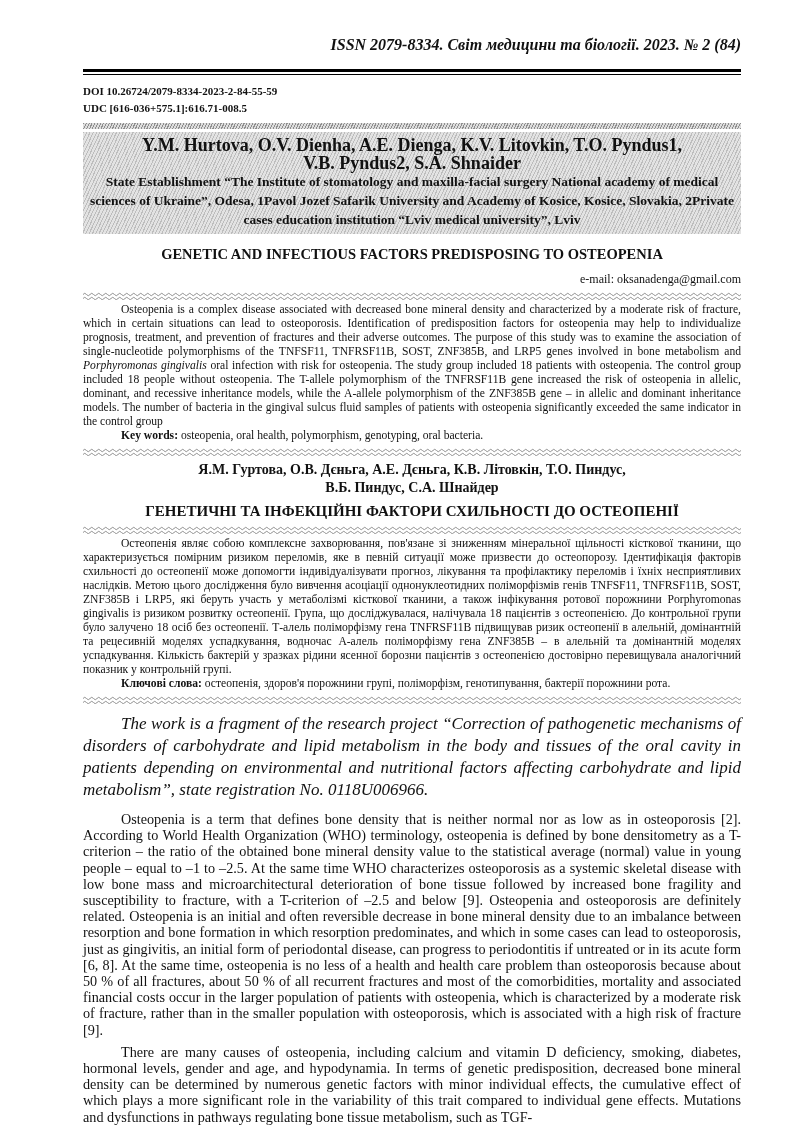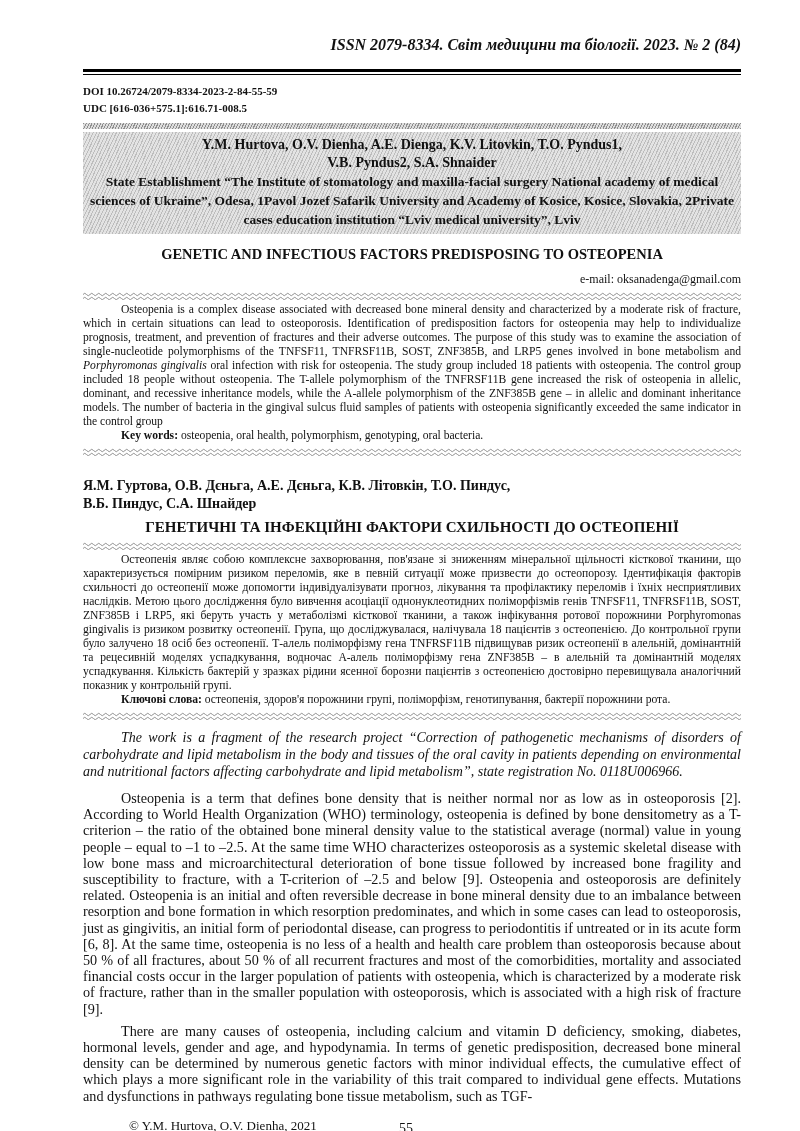--- a/index.html
+++ b/index.html
@@ -46,21 +46,21 @@
     height: 6px;
     background: repeating-linear-gradient(115deg, #8f8f8f 0px, #8f8f8f 1px, #dedede 1px, #dedede 2.6px);
   }
   .authors-block {
     margin-top: 3px;
     padding: 4px 6px 5px 6px;
     text-align: center;
     background: repeating-linear-gradient(115deg, #bdbdbd 0px, #bdbdbd 1px, #e3e3e3 1px, #e3e3e3 3px);
   }
   .authors-names {
-    font-size: 14px;
+    font-size: 18px;
     font-weight: bold;
     line-height: 18px;
     text-align: center;
   }
   .affiliation {
     font-size: 13.5px;
     font-weight: bold;
     line-height: 19px;
   }
 
@@ -98,41 +98,41 @@
   .keywords-line {
     margin: 0;
     font-size: 11.6px;
     line-height: 14px;
     text-indent: 38px;
   }
   .keywords-line b { font-weight: bold; }
 
   
   .ua-names {
-    margin-top: 21px;
-    text-align: left;
+    margin-top: 5px;
+    text-align: center;
     font-size: 14px;
     font-weight: bold;
     line-height: 18px;
   }
   .title-ua {
     margin: 5px 0 0 0;
     text-align: center;
     font-size: 15px;
     font-weight: bold;
     line-height: 19px;
     font-family: Liberation Serif, serif;
   }
 
   
   .project-note {
     margin: 9px 0 0 0;
-    font-size: 14px;
+    font-size: 17px;
     font-style: italic;
-    line-height: 17px;
+    line-height: 22px;
     text-align: justify;
     text-indent: 38px;
   }
 
   
   .body-text {
     margin: 6px 0 0 0;
     font-size: 14.2px;
     line-height: 16.2px;
     text-align: justify;

